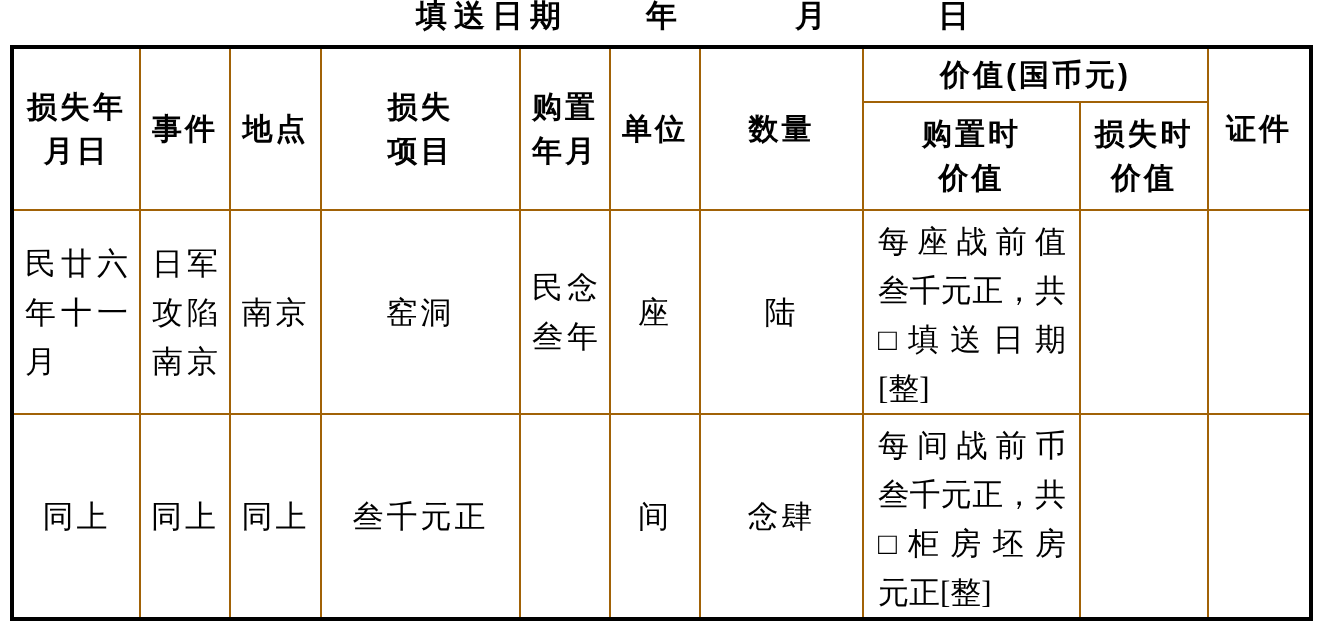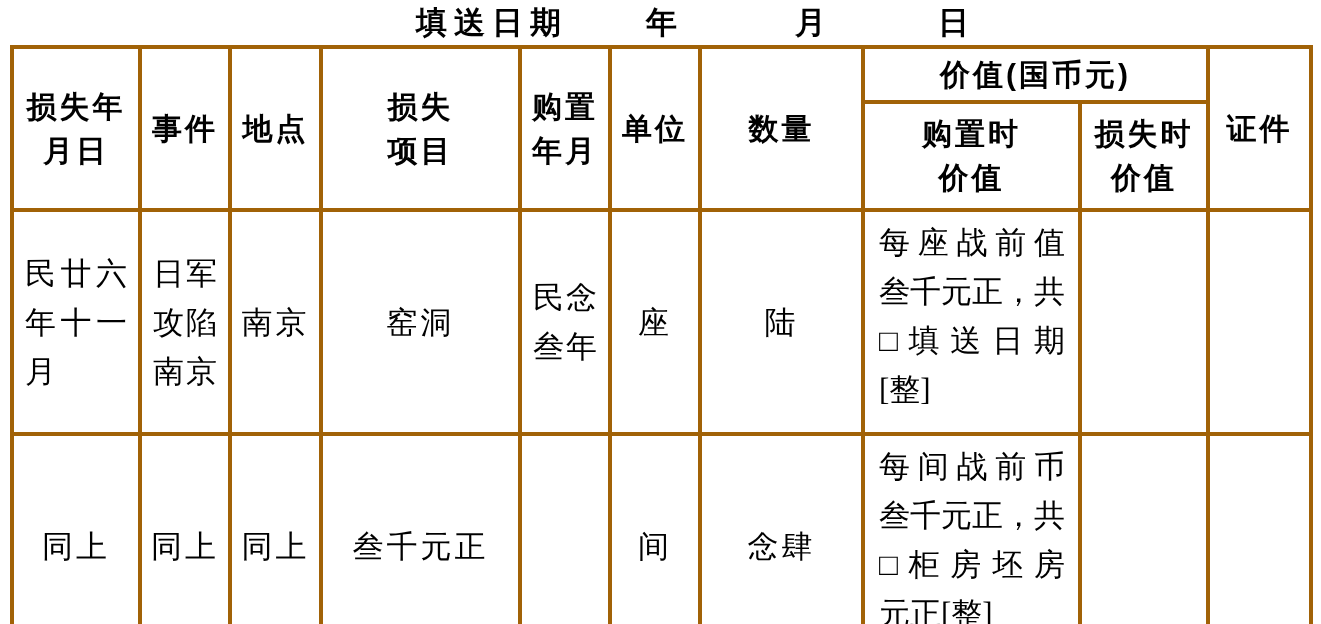--- a/index.html
+++ b/index.html
@@ -9,42 +9,42 @@
     overflow: hidden;
   }
   .sheet {
     width: 1321px; height: 624px;
     font-family: "Liberation Serif", serif;
   }
   
   .title-row {
     height: 45px;
     display: flex;
-    align-items: center;
+    align-items: flex-start;
     padding-left: 416px;
     font-family: "Liberation Sans", sans-serif;
     font-weight: bold;
     font-size: 31px;
     line-height: 1;
   }
   .title-label { letter-spacing: 7px; }
   .t-year  { margin-left: 78px; }
   .t-month { margin-left: 118px; }
   .t-day   { margin-left: 112px; }
 
   
   table.form {
     border-collapse: collapse;
     table-layout: fixed;
     width: 1301px;
     margin-left: 10px;
     border: 4px solid #000;
   }
   .form th, .form td {
-    border: 4px solid #a16207;
+    border: 2px solid #a16207;
     padding: 0;
     overflow: hidden;
   }
   .form th {
     font-family: "Liberation Sans", sans-serif;
     font-weight: bold;
     font-size: 30px;
     line-height: 44px;
     text-align: center;
     vertical-align: middle;
@@ -55,21 +55,21 @@
     font-family: "Liberation Serif", serif;
     font-weight: normal;
     font-size: 31px;
     line-height: 49px;
     text-align: center;
     vertical-align: middle;
     letter-spacing: 3px;
   }
   
   td.mljust { padding: 0 11px; letter-spacing: 0; }
-  td.vtext  { vertical-align: top; padding: 6px 13px 18px 14px; letter-spacing: 0; }
+  td.vtext  { vertical-align: top; padding: 6px 13px 0 14px; letter-spacing: 0; }
   .jline {
     text-align: justify;
     text-align-last: justify;
   }
   .jline.jlast { text-align-last: left; }
   .jall .jline.jlast { text-align-last: justify; }
 </style>
 </head>
 <body>
 

